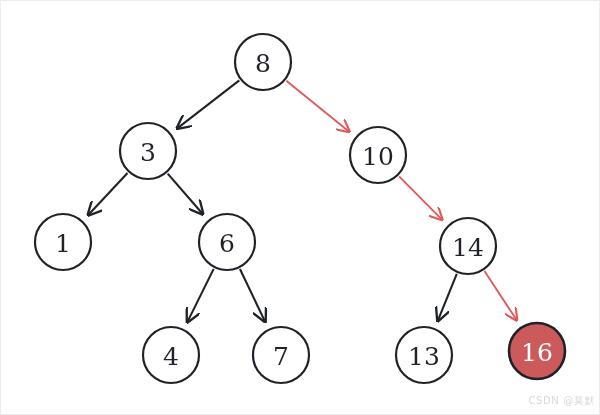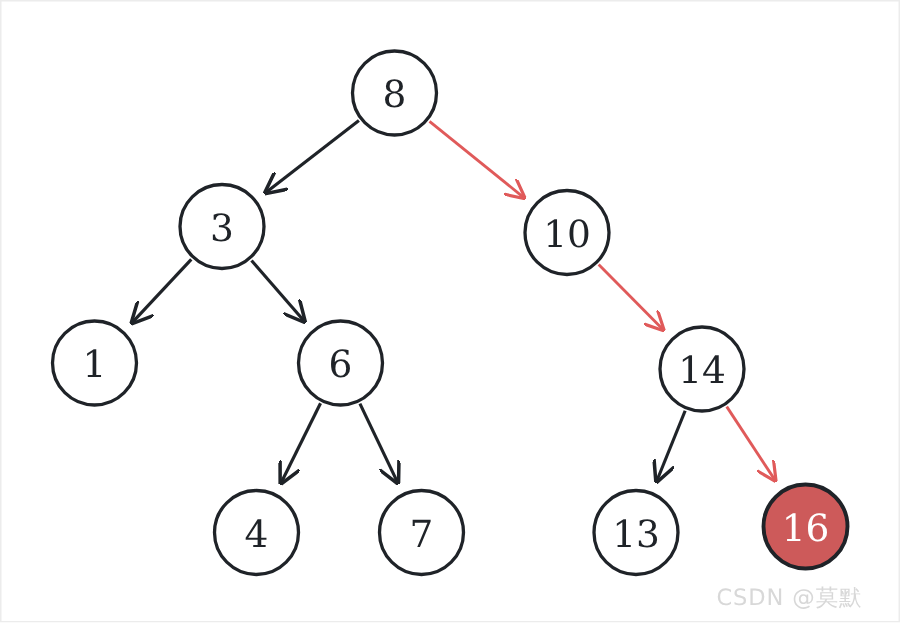--- a/index.html
+++ b/index.html
@@ -48,24 +48,24 @@
     stroke: #1f2328;
     stroke-width: 2.1;
     fill: none;
   }
   .edge-line.path {
     stroke: #e05a5a;
     stroke-width: 1.9;
   }
   .watermark {
     position: absolute;
-    right: 24px;
+    right: 4px;
     bottom: 6px;
     font-family: "DejaVu Sans", "Liberation Sans", sans-serif;
-    font-size: 15px;
+    font-size: 10px;
     color: #d8d8d8;
     letter-spacing: 0.6px;
     white-space: nowrap;
     user-select: none;
   }
 </style>
 </head>
 <body>
 
 <div id="canvas">

